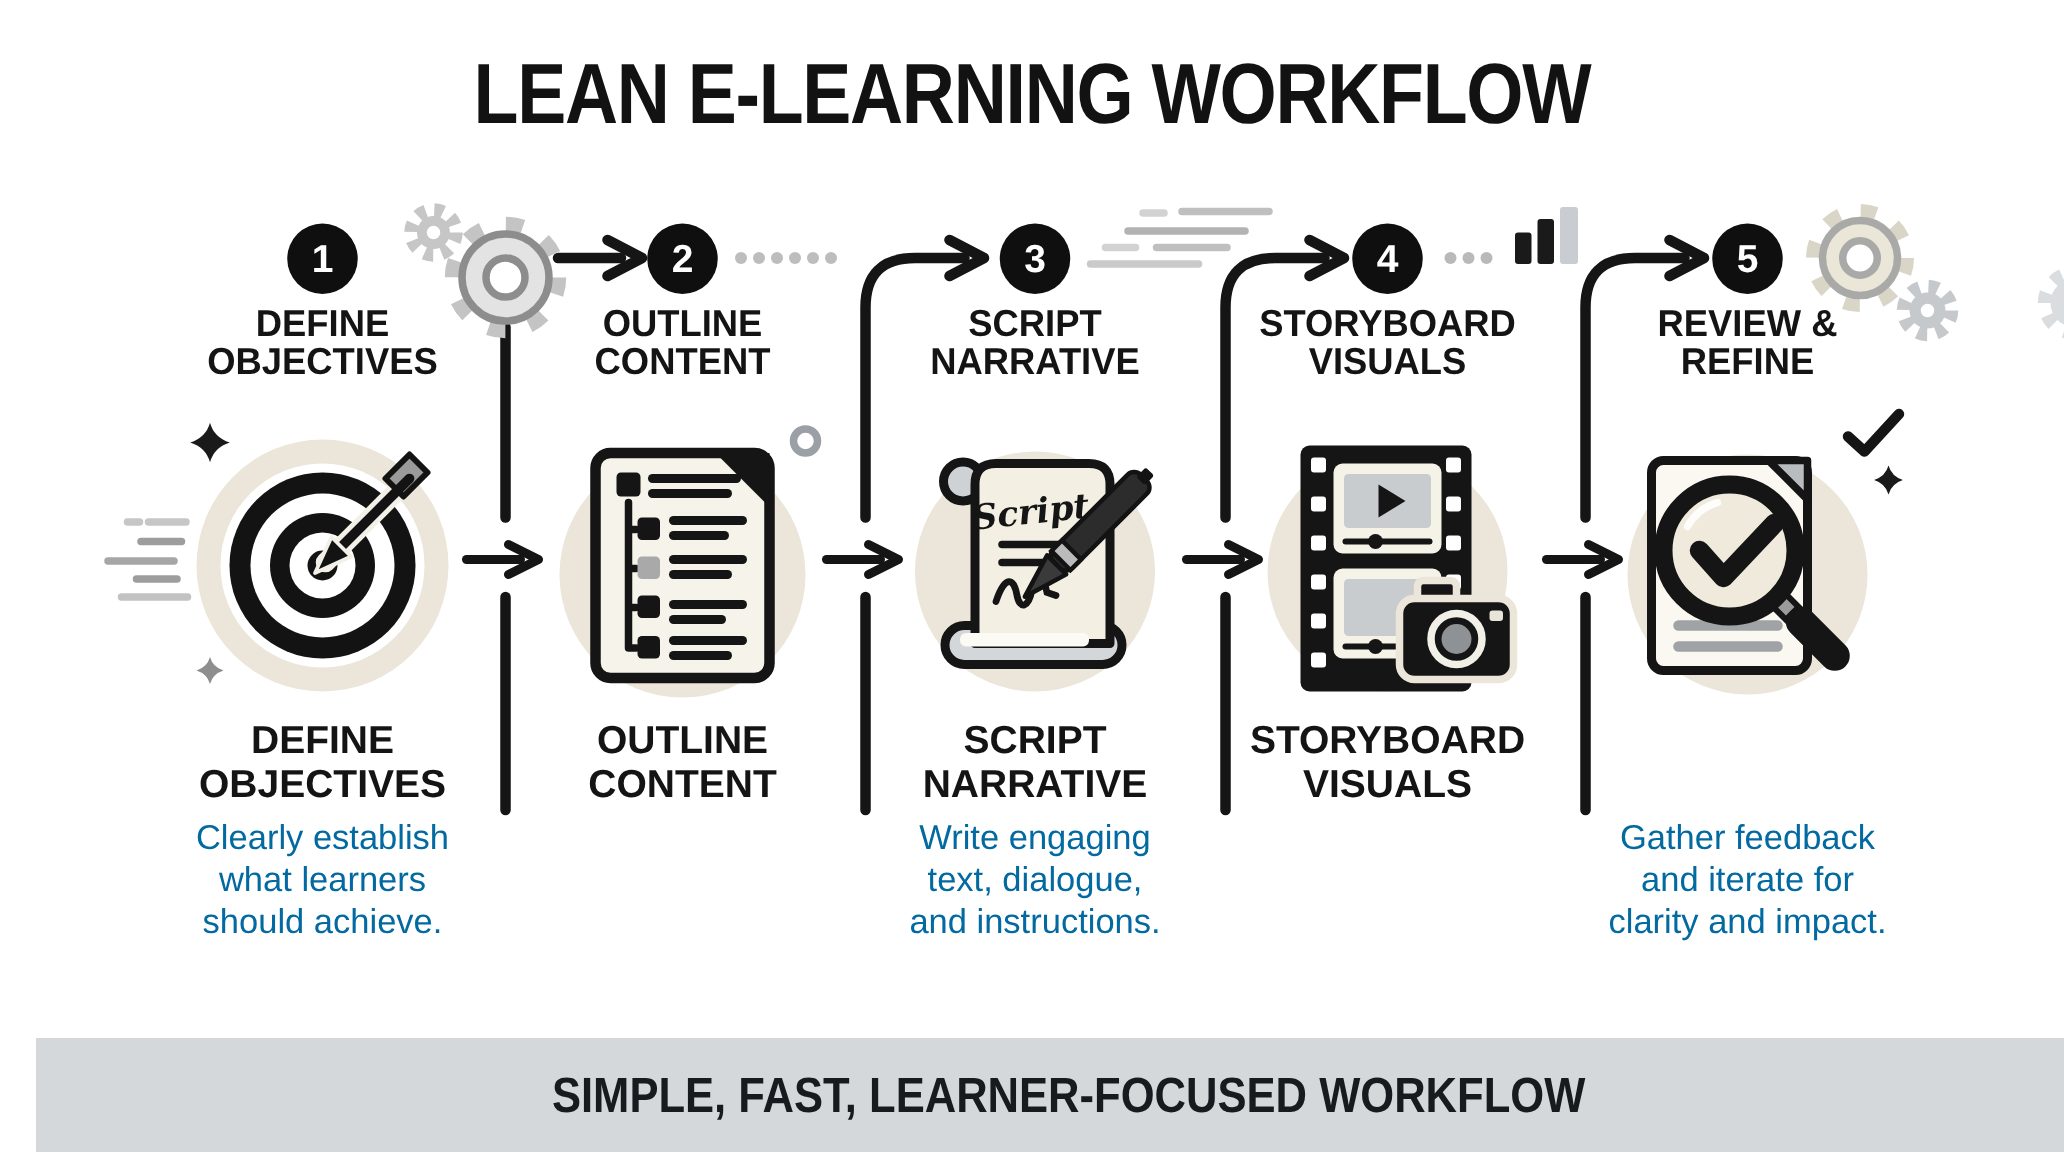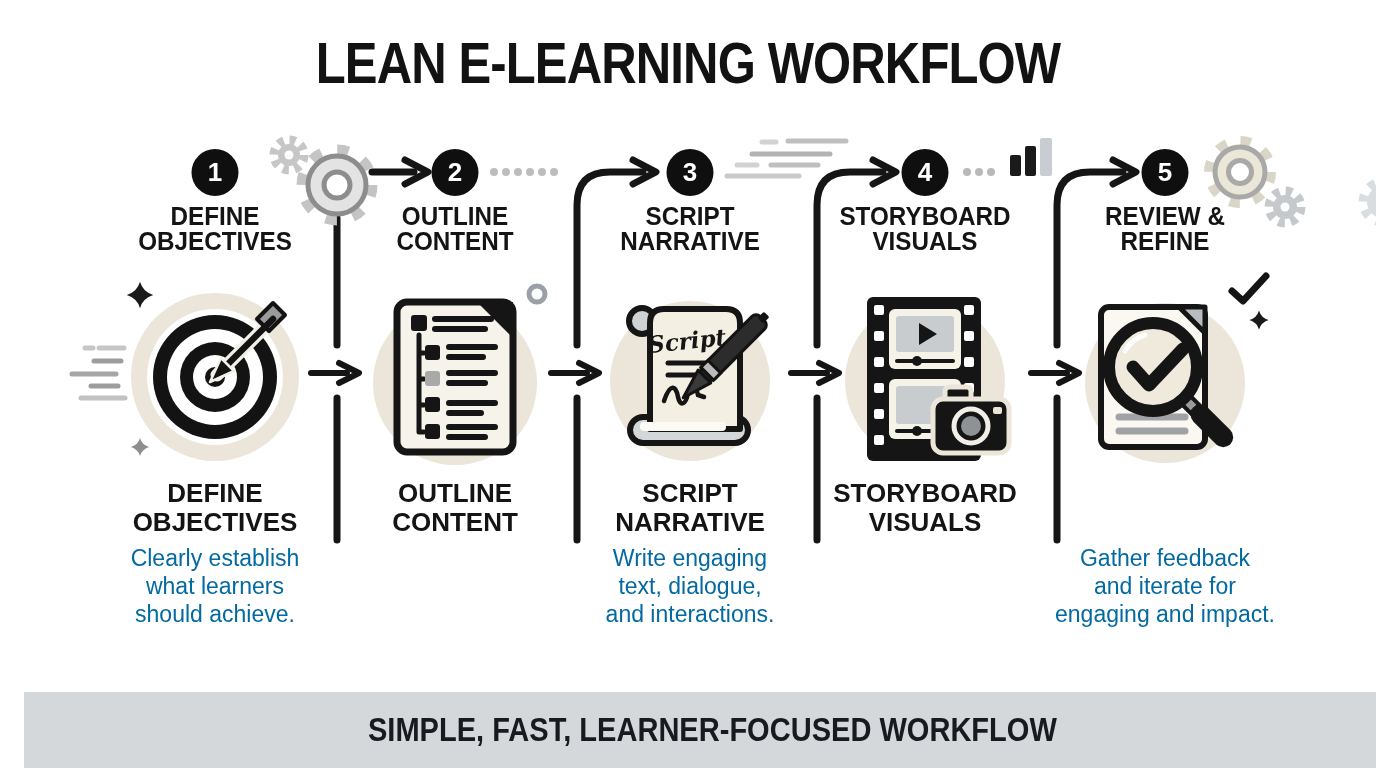--- a/index.html
+++ b/index.html
@@ -251,21 +251,21 @@
           <rect x="-9" y="8" width="18" height="10" fill="#bbbbbb" stroke="#131313" stroke-width="3"></rect>
           <polygon points="-9,22 9,22 0,52" fill="#3a3a3a" stroke="#131313" stroke-width="3" stroke-linejoin="round"></polygon>
           <rect x="-4" y="-66" width="8" height="9" rx="2" fill="#131313"></rect>
         </g>
       </svg>
     </div>
     <div class="bottom-label">SCRIPT
 NARRATIVE</div>
     <div class="desc">Write engaging
 text, dialogue,
-and interactions.</div>
+and instructions.</div>
   </div>
 
   <div class="col col-4">
     <div class="badge">4</div>
     <div class="top-label">STORYBOARD
 VISUALS</div>
     <div class="icon-wrap">
       <svg width="190" height="190" viewBox="-95 -95 190 190">
         <circle cx="0" cy="4" r="80" fill="#ebe6d9"></circle>
         <rect x="-58" y="-80" width="114" height="164" rx="6" fill="#151515"></rect>
@@ -322,20 +322,20 @@
           <rect x="-6" y="-2" width="12" height="16" fill="#9b9b9b" stroke="#151515" stroke-width="4"></rect>
           <rect x="-10" y="12" width="20" height="52" rx="10" fill="#151515"></rect>
         </g>
         <circle cx="-12" cy="-10" r="44" fill="#efeadb" stroke="#151515" stroke-width="12"></circle>
         <path d="M-40,-26 A34,34 0 0 1 -20,-42" fill="none" stroke="#ffffff" stroke-width="5" stroke-linecap="round" opacity="0.9"></path>
         <path d="M-32,-10 L-16,8 L18,-28" fill="none" stroke="#151515" stroke-width="13" stroke-linecap="round" stroke-linejoin="round"></path>
       </svg>
     </div>
     <div class="desc">Gather feedback
 and iterate for
-engaging and impact.</div>
+clarity and impact.</div>
   </div>
 
   <div class="footer">
     <div class="footer-text">SIMPLE, FAST, LEARNER-FOCUSED WORKFLOW</div>
   </div>
 
 </div>
 
 </body></html>

